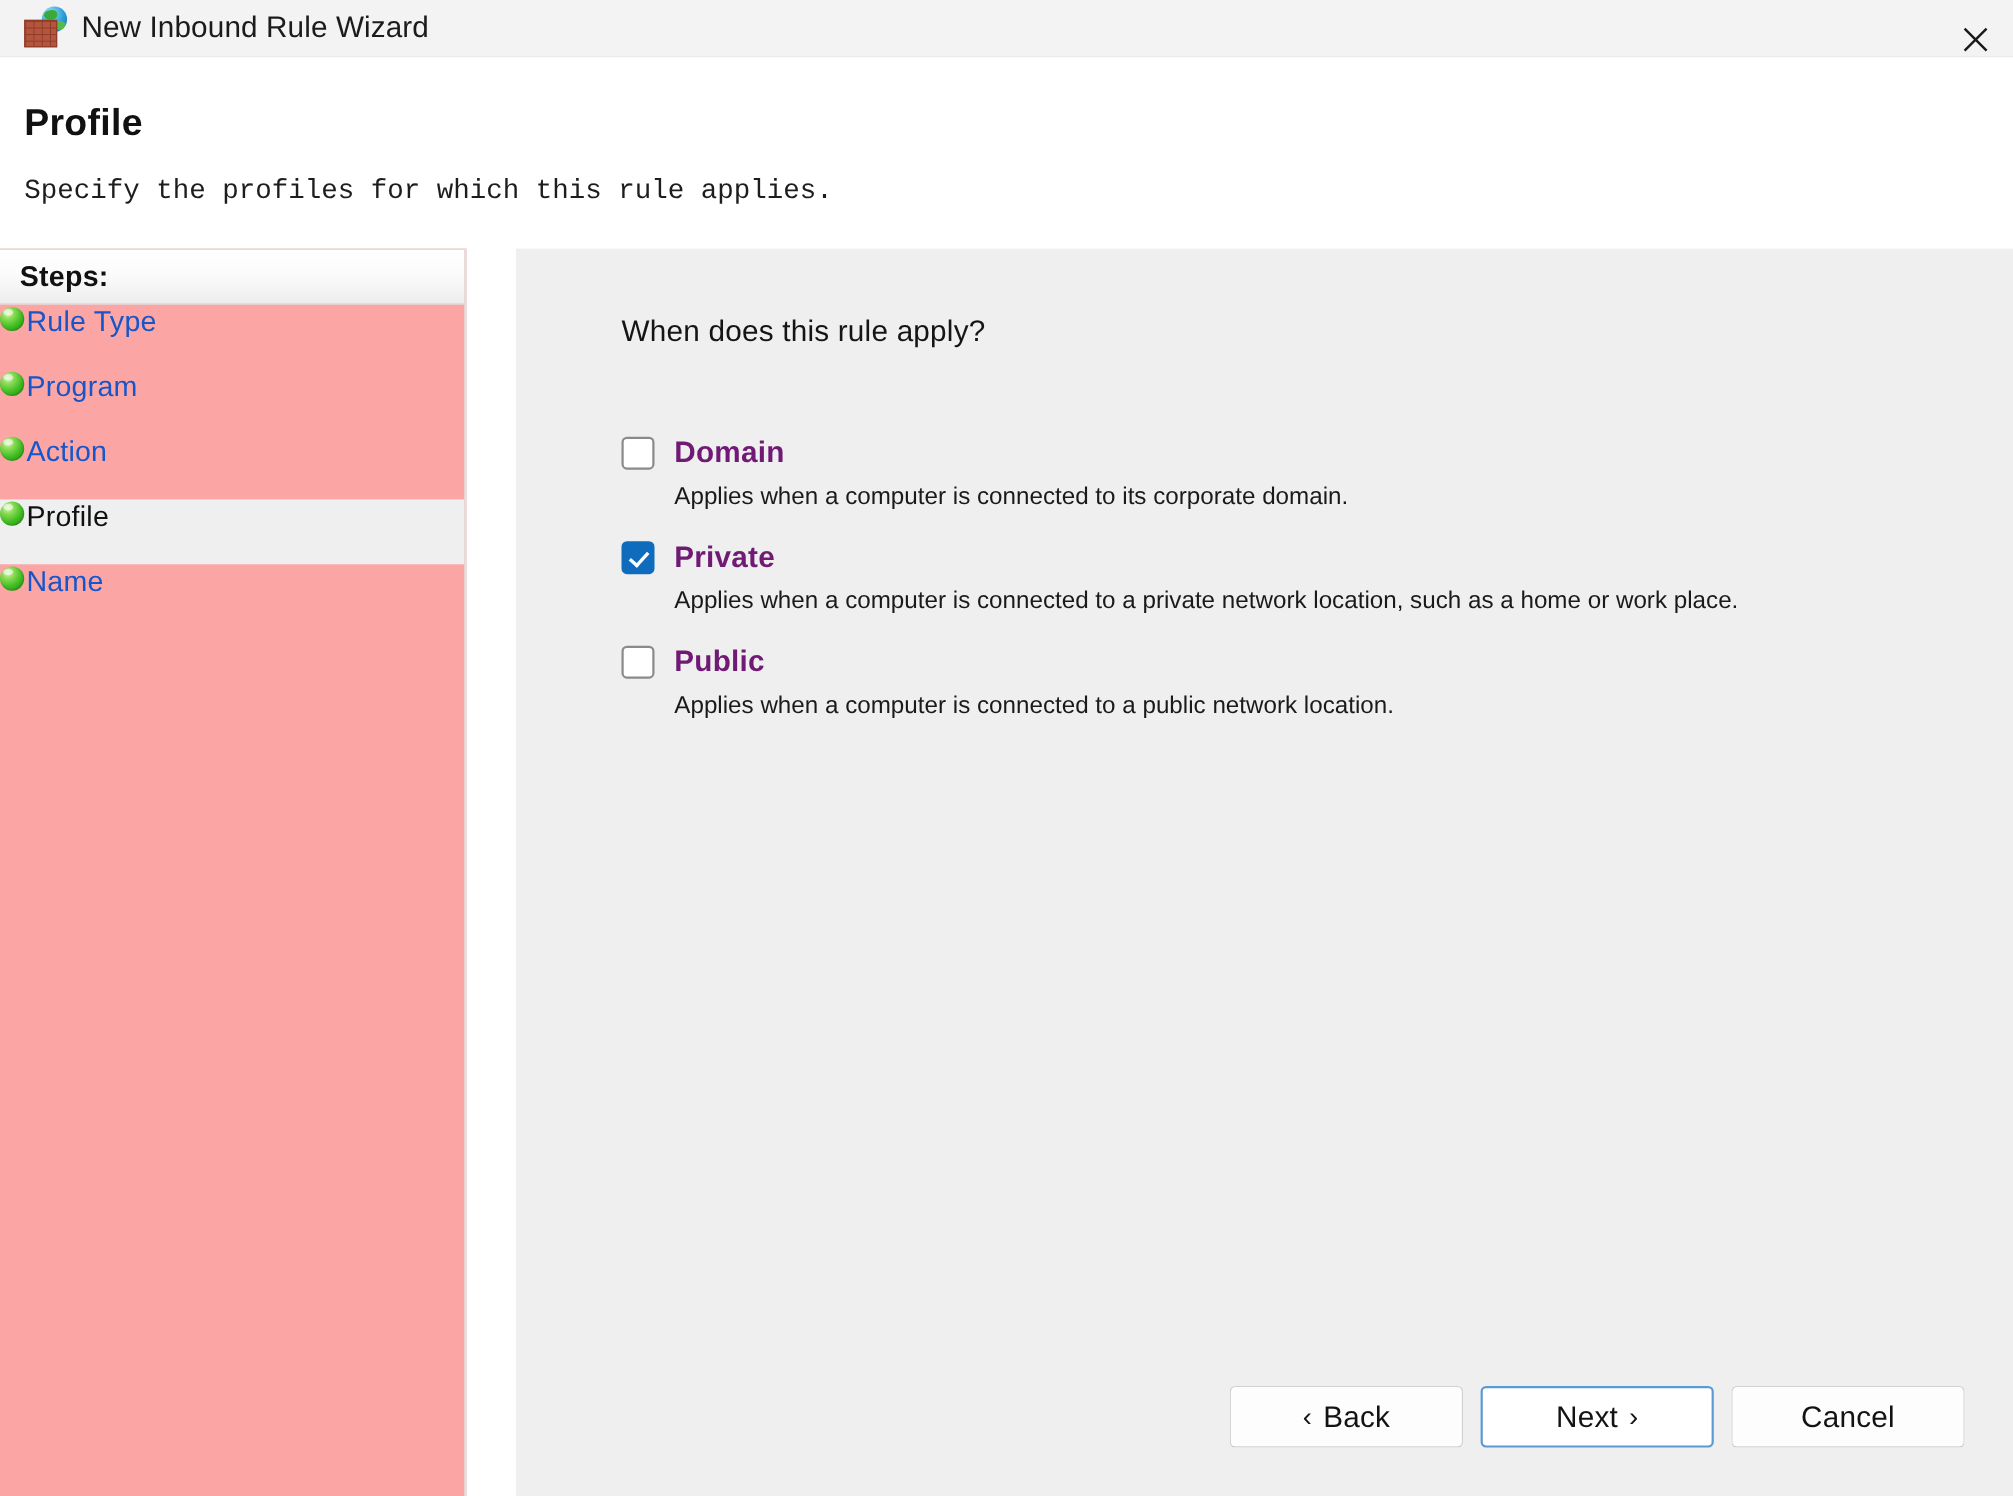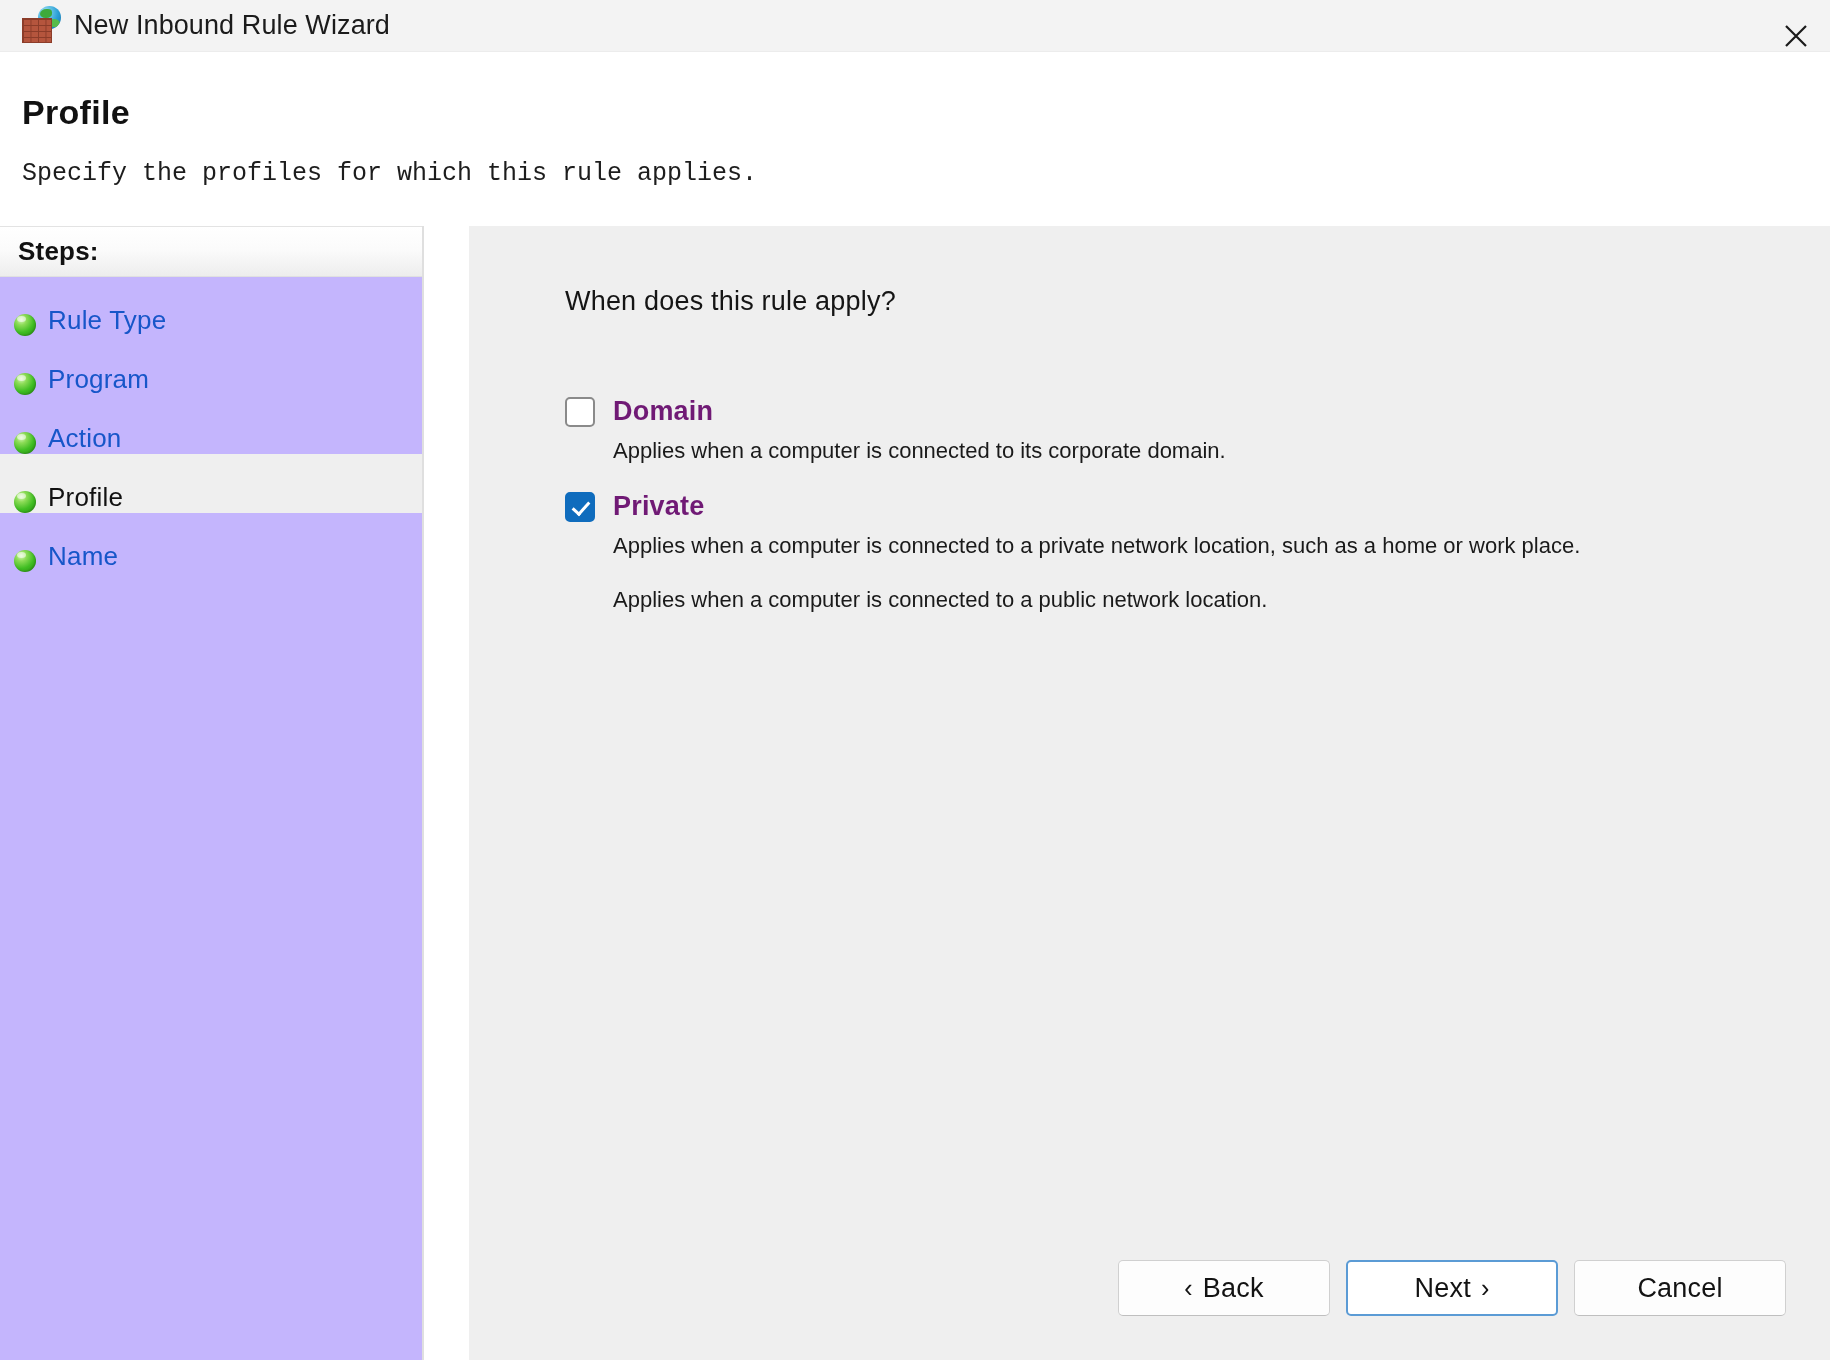--- a/index.html
+++ b/index.html
@@ -132,21 +132,21 @@
     top: 226px;
     left: 0;
     width: 1830px;
     height: 1134px;
     display: flex;
   }
 
   
   .sidebar {
     width: 424px;
-    background: #c4b5fd;
+    background: #fca5a5;
     border-right: 2px solid #dfdfdf;
     box-sizing: border-box;
     flex: none;
     position: relative;
   }
   .steps-header {
     height: 51px;
     background: linear-gradient(to bottom, #ffffff 0%, #fbfbfb 45%, #ededed 100%);
     border-top: 1px solid #e3e3e3;
     border-bottom: 1px solid #e0e0e0;
@@ -155,23 +155,22 @@
     align-items: center;
     padding-left: 18px;
     font-size: 26px;
     font-weight: bold;
     color: #111111;
     letter-spacing: 0.2px;
   }
   .step {
     height: 59px;
     display: flex;
-    align-items: flex-end;
-    padding-left: 14px;
-    gap: 12px;
+    align-items: flex-start;
+    gap: 2px;
     cursor: default;
   }
   .step.active {
     background: #efefef;
   }
   .step-bullet {
     width: 22px;
     height: 22px;
     border-radius: 50%;
     flex: none;
@@ -365,20 +364,24 @@
 
       <div class="option">
         <div class="option-head">
           <span class="checkbox checked"></span>
           <span class="option-label">Private</span>
         </div>
         <div class="option-desc">Applies when a computer is connected to a private network location, such as a home or work place.</div>
       </div>
 
       <div class="option">
+        <div class="option-head">
+          <span class="checkbox"></span>
+          <span class="option-label">Public</span>
+        </div>
         <div class="option-desc">Applies when a computer is connected to a public network location.</div>
       </div>
 
     </div>
 
     <div class="footer">
       <div class="btn">
         <span class="chev">‹</span>
         <span>Back</span>
       </div>

